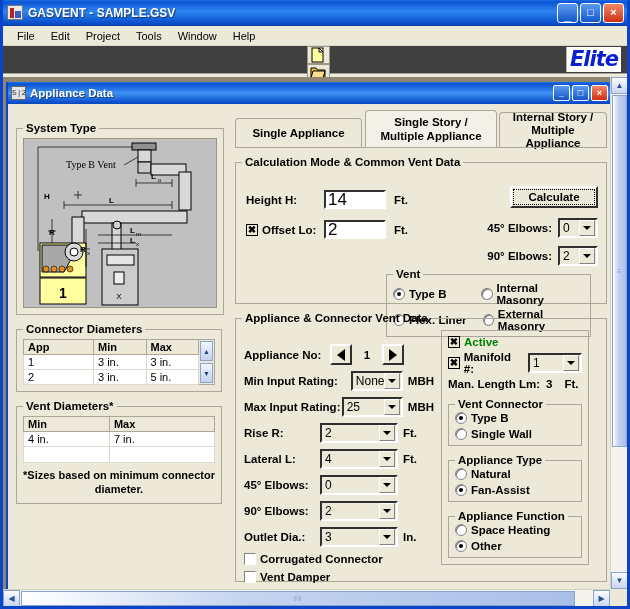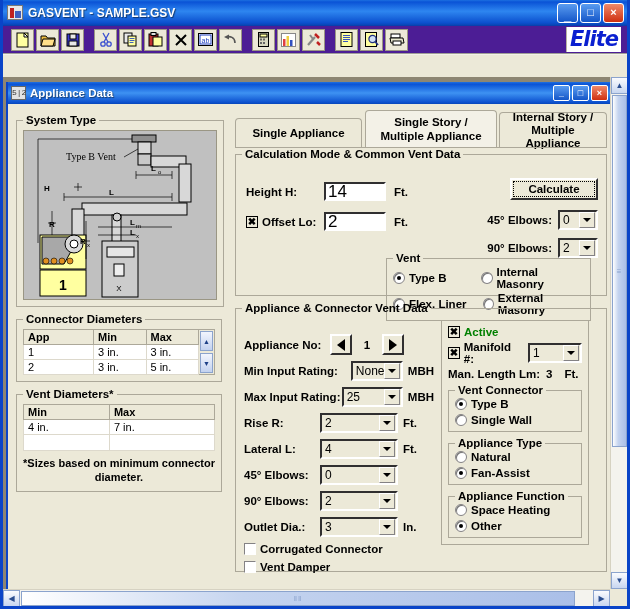--- a/index.html
+++ b/index.html
@@ -57,24 +57,25 @@
   
   #menubar {
     height: 20px; background: #ece9d8;
     display: flex; align-items: center; padding-left: 6px;
     border-bottom: 1px solid #d9d4c3;
   }
   #menubar .mi { padding: 2px 8px; font-size: 11px; color: #000; }
 
   
   #toolbar {
-    height: 29px; background: #4c1d95;
+    height: 29px; background: #404040;
     display: flex; align-items: center; padding-left: 8px;
     border-bottom: 2px groove #f4f2e8;
     position: relative;
+    flex-direction: column;
   }
   .tbtn {
     width: 23px; height: 22px; margin-right: 2px;
     border: 1px solid #9a9684;
     background: #ece9d8;
     display: flex; align-items: center; justify-content: center;
     position: relative;
   }
   .tbsep { width: 8px; }
   .tb-ico { display: block; }
@@ -121,21 +122,21 @@
   }
   .cwinbtn.close { background: linear-gradient(to bottom, #f08a6a, #cf3010); }
 
   #child-body { position: absolute; left: 0; top: 22px; right: 0; bottom: 0; background: #ece9d8; }
 
   
   #left-col { position: absolute; left: 8px; top: 10px; width: 206px; }
 
   fieldset.gb {
     border: 1px solid #aca899;
-    margin: 0 0 6px 0; padding: 4px 6px 6px 6px;
+    margin: 8px 0 6px 0; padding: 4px 6px 6px 6px;
     background: transparent;
   }
   fieldset.gb > legend {
     font-size: 11.5px; font-weight: bold; color: #000; padding: 0 3px;
   }
 
   #system-diagram {
     width: 100%; height: 170px; background: #c0c0c0;
     border: 1px solid #9a9684; position: relative; overflow: hidden;
   }
@@ -278,20 +279,28 @@
         </span>
       <span class="winbtn">
           <span class="g">□</span>
         </span>
       <span class="winbtn close">
           <span class="g">×</span>
         </span>
     </span>
   </div>
 
+  <div id="menubar">
+    <span class="mi">File</span>
+    <span class="mi">Edit</span>
+    <span class="mi">Project</span>
+    <span class="mi">Tools</span>
+    <span class="mi">Window</span>
+    <span class="mi">Help</span>
+  </div>
 
   <div id="toolbar">
     <span class="tbtn">
       <svg class="tb-ico" width="14" height="16" viewBox="0 0 14 16">
           <rect x="1" y="1" width="11" height="14" fill="#ffffa0" stroke="#000"></rect>
           <path d="M8 1 L12 5 L8 5 Z" fill="#fff" stroke="#000"></path>
         </svg>
     </span>
     <span class="tbtn">
       <svg class="tb-ico" width="16" height="14" viewBox="0 0 16 14">

